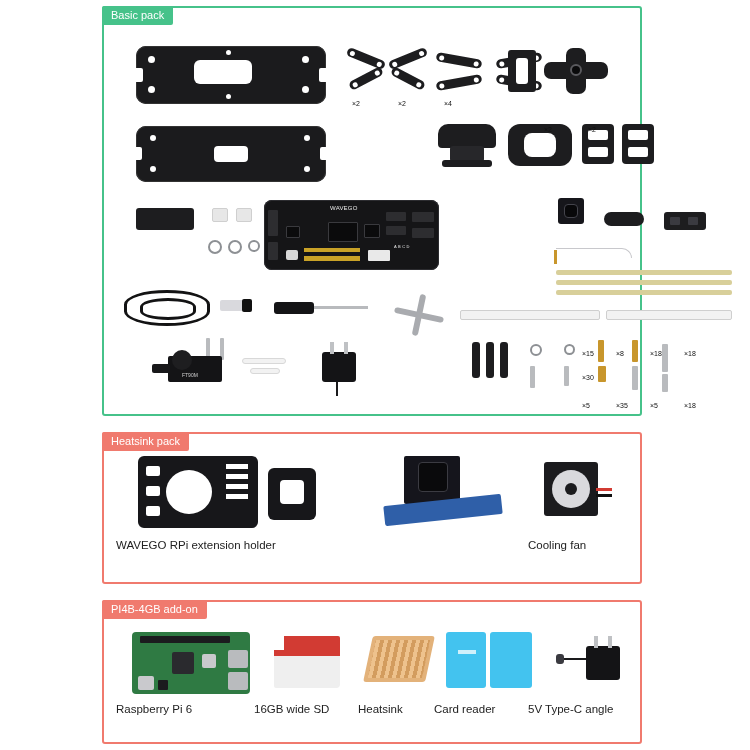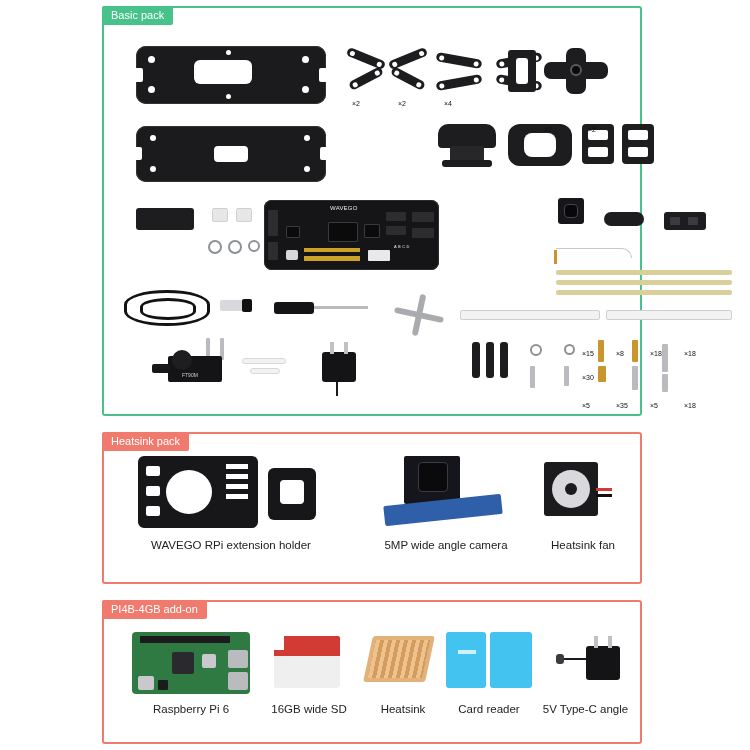--- a/index.html
+++ b/index.html
@@ -27,21 +27,21 @@
   .lbl-green { background: #46c28a; }
   .lbl-red   { background: #f07a6e; }
 
   
   .part { position: absolute; }
   .blk  { background: #1d1d1f; border-radius: 3px; }
   .blk2 { background: #27272a; border-radius: 3px; }
   .cnt  { position:absolute; font-size: 7px; color:#111; }
 
   .caption {
-    position: absolute; text-align: center;
+    position: absolute; 
     font-size: 11.5px; color: #222; line-height: 14px;
   }
 
   
   
   .chassis {
     background: #1b1b1d;
     border-radius: 10px;
     box-shadow: inset 0 0 0 1px #333;
   }
@@ -340,22 +340,21 @@
 
     <div class="part" style="left:428px; top:24px; width:80px; height:66px;">
       <div class="fan" style="left:12px; top:4px; width:54px; height:54px;"></div>
       <div style="position:absolute; left:20px; top:12px; width:38px; height:38px; background:#d9d9dd; border-radius:50%;"></div>
       <div style="position:absolute; left:33px; top:25px; width:12px; height:12px; background:#1b1b1e; border-radius:50%;"></div>
       <div style="position:absolute; left:64px; top:30px; width:16px; height:3px; background:#d23b33;"></div>
       <div style="position:absolute; left:64px; top:36px; width:16px; height:3px; background:#111;"></div>
     </div>
 
     <div class="caption" style="left:12px; top:104px; width:230px;">WAVEGO RPi extension holder</div>
-    <div class="caption" style="left:252px; top:104px; width:180px;">5MP wide angle camera</div>
-    <div class="caption" style="left:424px; top:104px; width:110px;">Heatsink fan</div>
+    <div class="caption" style="left:424px; top:104px; width:110px;">Cooling fan</div>
   </div>
 
   <div class="section sec-add">
     <div class="sec-label lbl-red">PI4B-4GB add-on</div>
 
     <div class="part" style="left:28px; top:24px; width:118px; height:72px;">
       <div class="rpi" style="left:0; top:6px; width:118px; height:62px;"></div>
       <div style="position:absolute; left:8px; top:10px; width:90px; height:7px; background:#1b1b1e; border-radius:1px;"></div>
       <div style="position:absolute; left:40px; top:26px; width:22px; height:22px; background:#2a2a2e; border-radius:2px;"></div>
       <div style="position:absolute; left:70px; top:28px; width:14px; height:14px; background:#c9c9cd; border-radius:2px;"></div>

